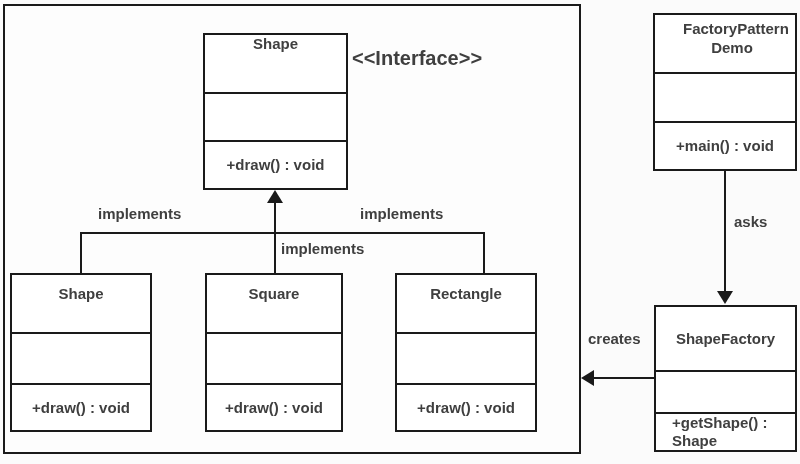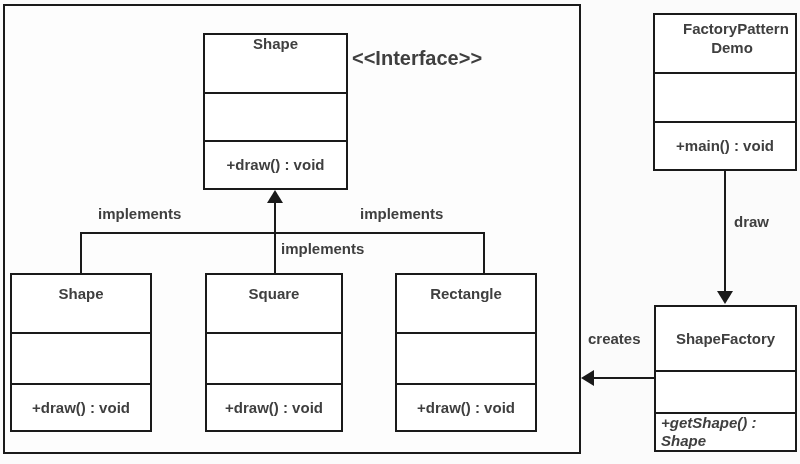--- a/index.html
+++ b/index.html
@@ -96,21 +96,21 @@
 
   
   .box-demo { left: 653px; top: 13px; width: 144px; height: 158px; }
   .box-demo .uml-name  { height: 57px; padding: 5px 14px 0 28px; border-radius: 9px; }
   .box-demo .uml-attrs { height: 49px; }
 
   
   .box-factory { left: 654px; top: 305px; width: 143px; height: 147px; }
   .box-factory .uml-name  { height: 64px; padding-top: 23px; }
   .box-factory .uml-attrs { height: 44px; }
-  .box-factory .uml-methods { padding: 0 5px; font-style: italic; }
+  .box-factory .uml-methods { padding: 0 16px; }
 </style>
 </head>
 <body>
 
 <div class="canvas">
 
   <div class="frame" style="left:3px; top:4px; width:578px; height:450px;"></div>
 
   <div class="uml-box box-shape">
     <div class="uml-name">Shape</div>
@@ -150,21 +150,21 @@
   </div>
 
   <div class="uml-box box-demo">
     <div class="uml-name">FactoryPattern Demo</div>
     <div class="uml-attrs"></div>
     <div class="uml-methods">+main() : void</div>
   </div>
 
   <div class="line" style="left:724px; top:171px; width:2px; height:122px;"></div>
   <div class="arrow arrow-down" style="left:717px; top:291px;"></div>
-  <div class="lbl" style="left:734px; top:213px;">draw</div>
+  <div class="lbl" style="left:734px; top:213px;">asks</div>
 
   <div class="uml-box box-factory">
     <div class="uml-name">ShapeFactory</div>
     <div class="uml-attrs"></div>
     <div class="uml-methods">+getShape() : Shape</div>
   </div>
 
   <div class="line" style="left:592px; top:377px; width:62px; height:2px;"></div>
   <div class="arrow arrow-left" style="left:581px; top:370px;"></div>
   <div class="lbl" style="left:588px; top:330px;">creates</div>

